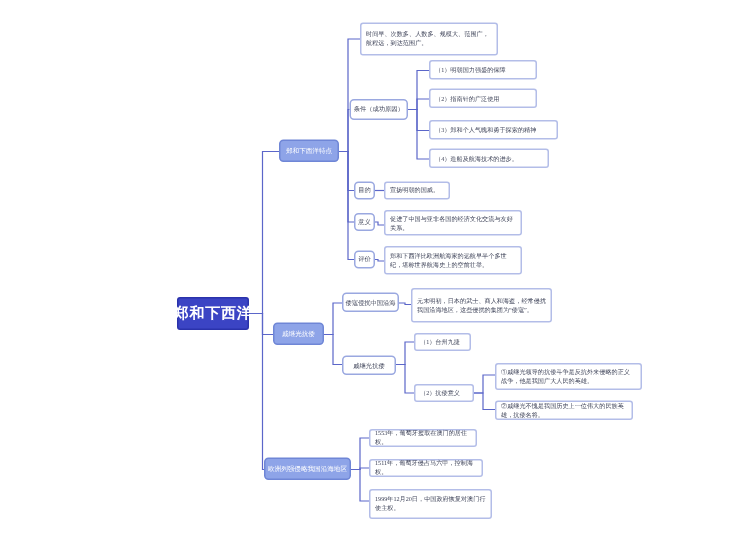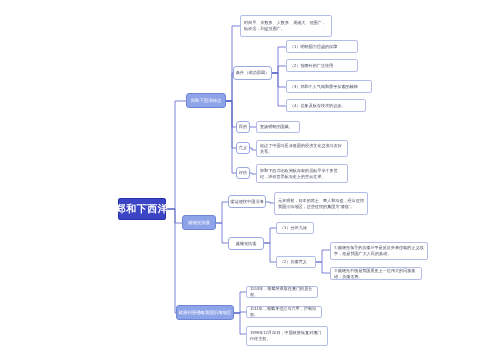--- a/index.html
+++ b/index.html
@@ -1,20 +1,20 @@
 <!DOCTYPE html>
 <html><head>
 <meta charset="utf-8">
 <style>
   html,body{margin:0;padding:0;}
   body{
     width:500px;height:360px;overflow:hidden;background:#ffffff;
     font-family:"Liberation Sans","DejaVu Sans",sans-serif;
   }
-  #canvas{position:relative;width:500px;height:360px;}
+  #canvas{position:relative;width:500px;height:360px;font-family:Liberation Serif, serif;}
   svg#wires{position:absolute;left:0;top:0;width:500px;height:360px;}
   .node{position:absolute;box-sizing:border-box;}
 
   
   .root{
     background:#3b44c4;border:1px solid #2a32ab;color:#ffffff;
     font-size:10px;font-weight:bold;letter-spacing:.5px;
     display:flex;align-items:center;justify-content:center;
     border-radius:2px;padding:3px 5px;white-space:nowrap;
   }

